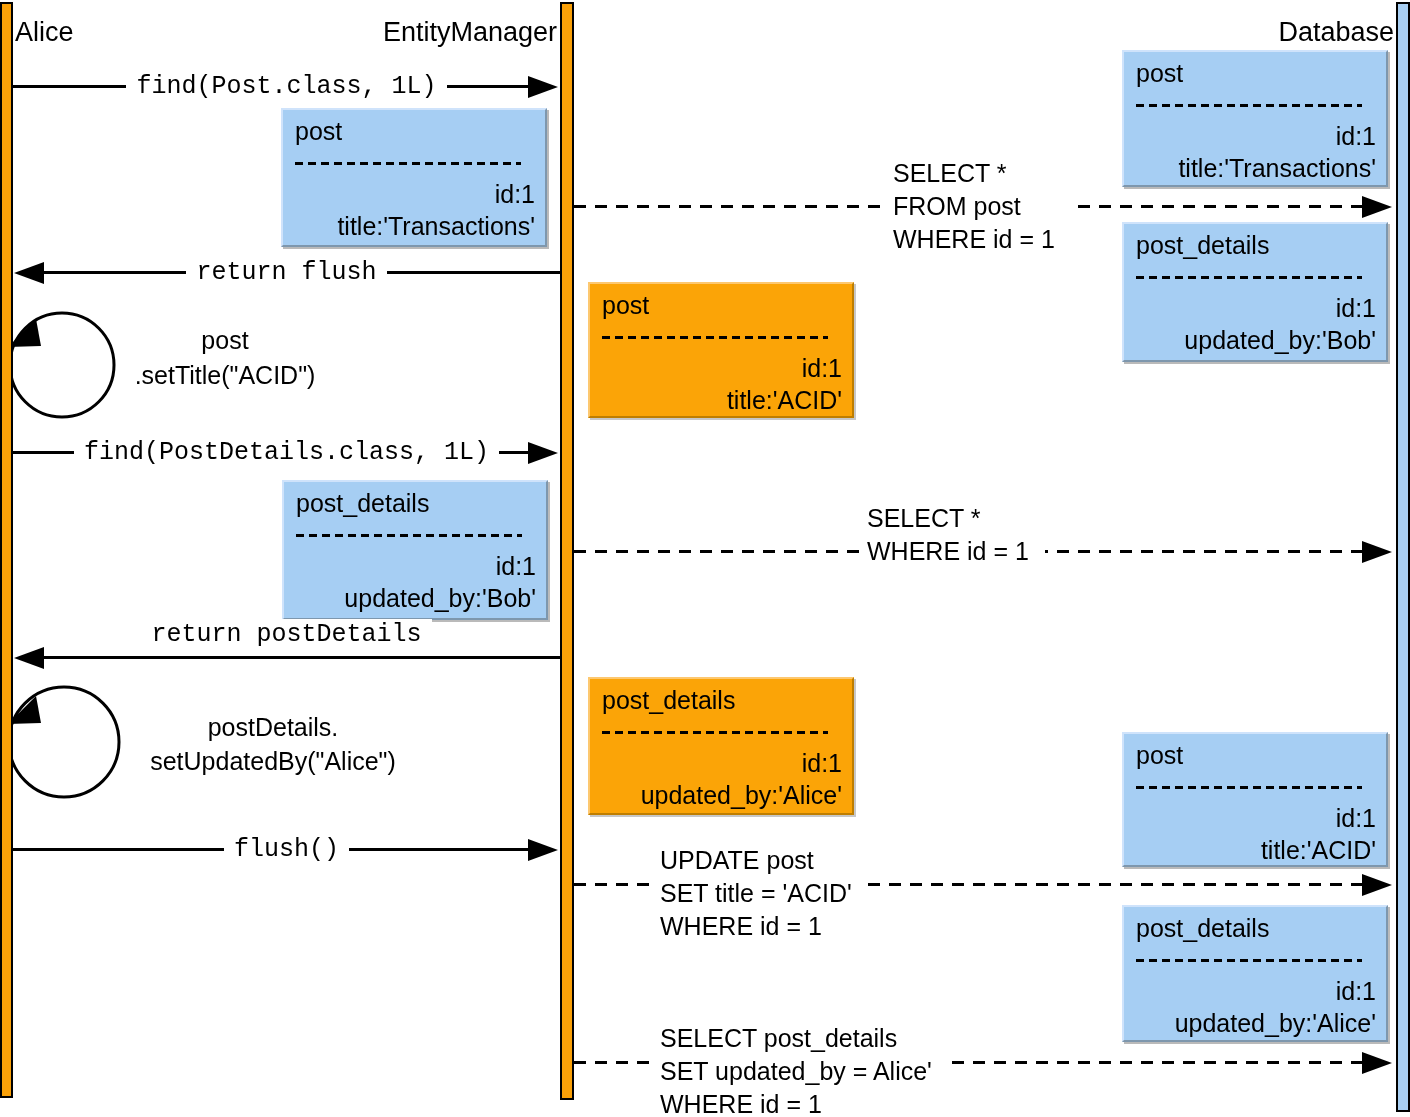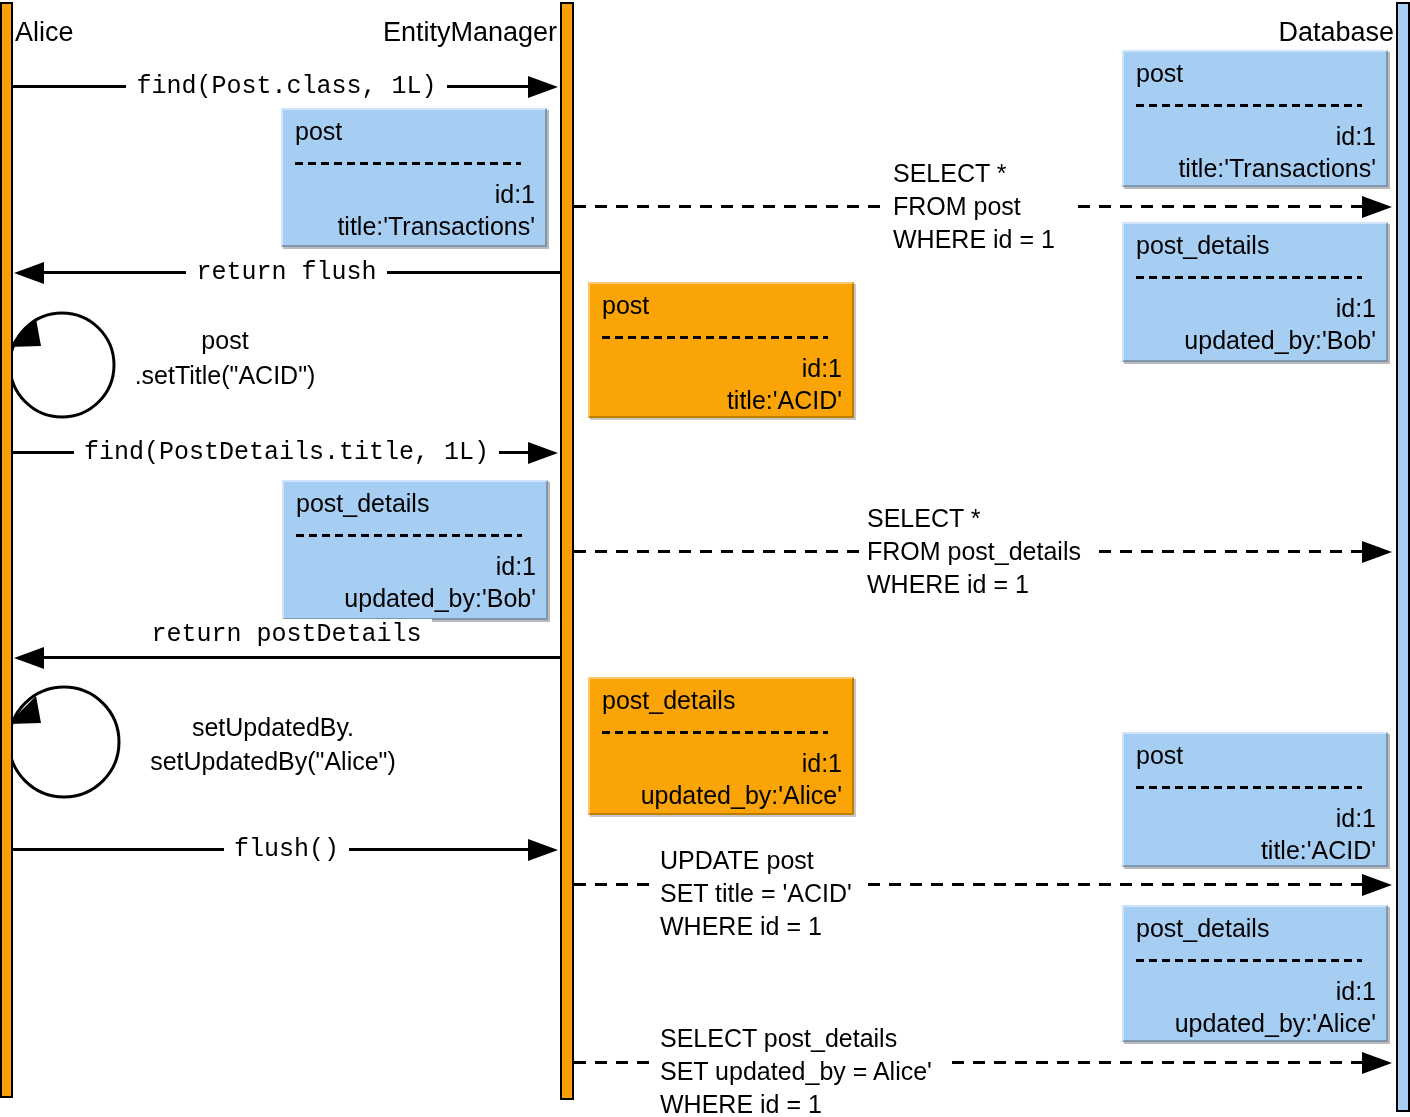--- a/index.html
+++ b/index.html
@@ -72,35 +72,35 @@
     <polygon points="6,47 34,19 39,46" fill="#000"></polygon>
   </svg>
   <div class="looplabel" style="left:55px;top:323px;width:340px;">
     <div>post</div>
     <div>.setTitle("ACID")</div>
   </div>
 
   <div class="sline" style="left:13px;top:451px;width:530px;"></div>
   <div class="arr-r" style="left:528px;top:442px;"></div>
   <div class="mlabelwrap" style="top:437px;">
-      <span class="mlabel">find(PostDetails.title, 1L)</span>
+      <span class="mlabel">find(PostDetails.class, 1L)</span>
     </div>
 
   <div class="sline" style="left:30px;top:656px;width:530px;"></div>
   <div class="arr-l" style="left:14px;top:647px;"></div>
   <div class="mlabelwrap" style="top:619px;">
       <span class="mlabel">return postDetails</span>
     </div>
 
   <svg class="loop-svg" style="left:2px;top:678px;" width="136" height="136" viewBox="0 0 136 136">
     <circle cx="62" cy="64" r="55" fill="none" stroke="#000" stroke-width="3"></circle>
     <polygon points="6,46 34,18 39,45" fill="#000"></polygon>
   </svg>
   <div class="looplabel" style="left:93px;top:710px;width:360px;line-height:34px;">
-    <div>setUpdatedBy.</div>
+    <div>postDetails.</div>
     <div>setUpdatedBy("Alice")</div>
   </div>
 
   <div class="sline" style="left:13px;top:848px;width:530px;"></div>
   <div class="arr-r" style="left:528px;top:839px;"></div>
   <div class="mlabelwrap" style="top:834px;">
       <span class="mlabel">flush()</span>
     </div>
 
   <div class="dline" style="left:574px;top:205px;width:796px;"></div>
@@ -108,21 +108,20 @@
   <div class="sqllabel" style="left:885px;top:157px;">
     <div>SELECT *</div>
     <div>FROM post</div>
     <div>WHERE id = 1</div>
   </div>
 
   <div class="dline" style="left:574px;top:550px;width:796px;"></div>
   <div class="arr-r" style="left:1362px;top:541px;"></div>
   <div class="sqllabel" style="left:859px;top:502px;">
     <div>SELECT *</div>
-    <div>FROM post_details</div>
     <div>WHERE id = 1</div>
   </div>
 
   <div class="dline" style="left:574px;top:883px;width:796px;"></div>
   <div class="arr-r" style="left:1362px;top:874px;"></div>
   <div class="sqllabel" style="left:652px;top:844px;">
     <div>UPDATE post</div>
     <div>SET title = 'ACID'</div>
     <div>WHERE id = 1</div>
   </div>

